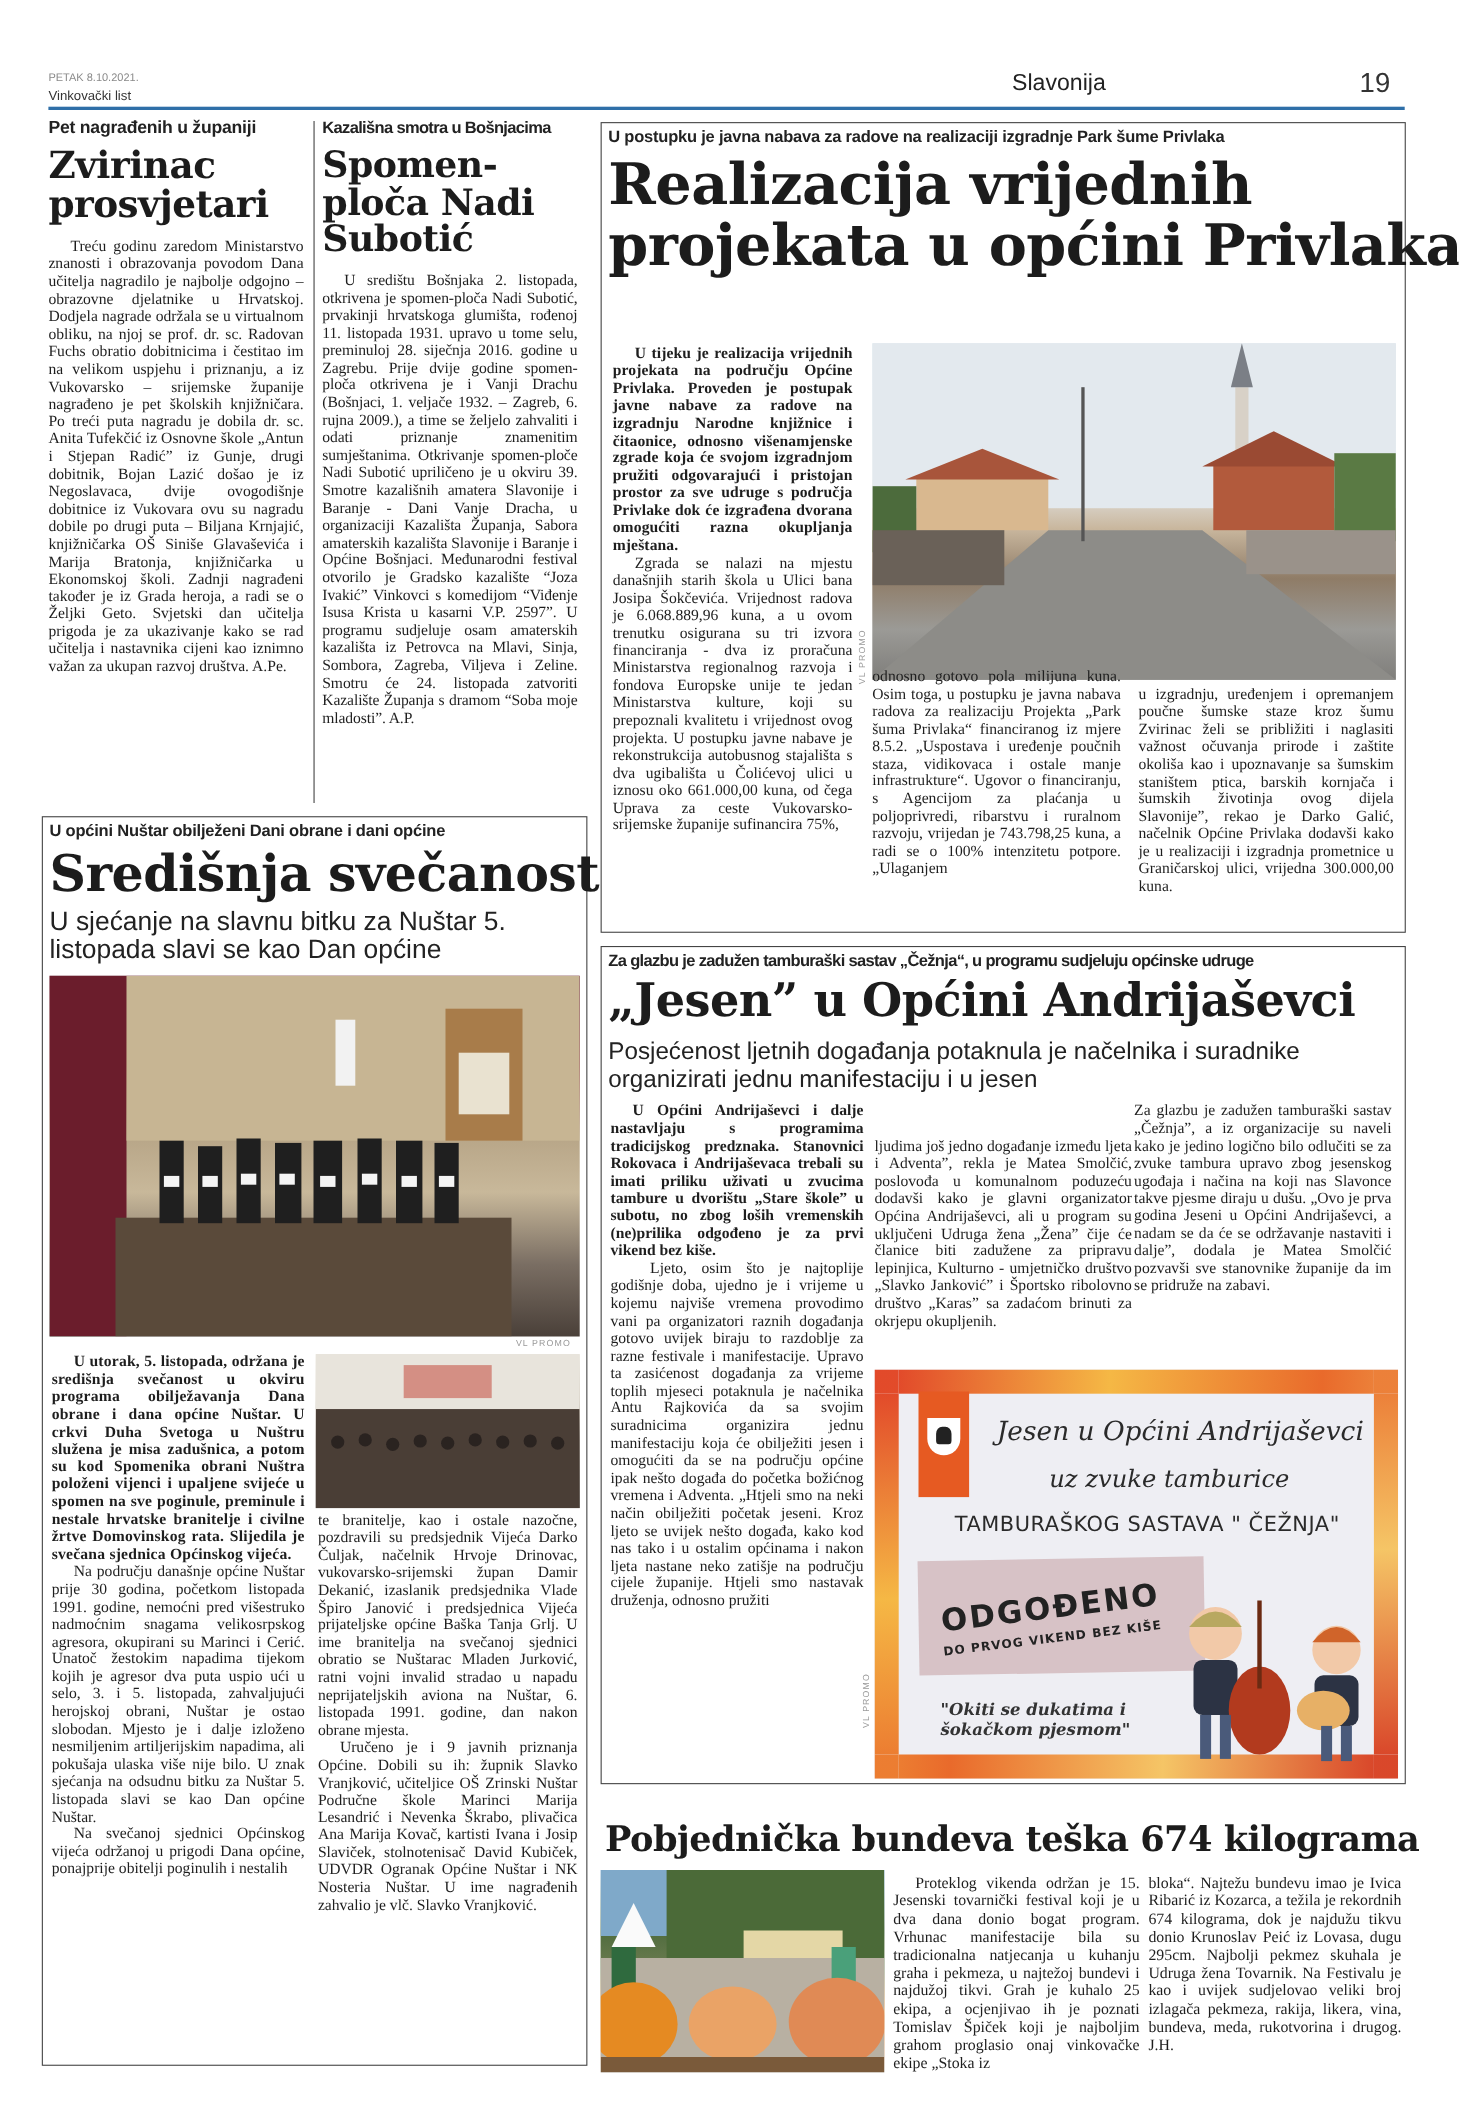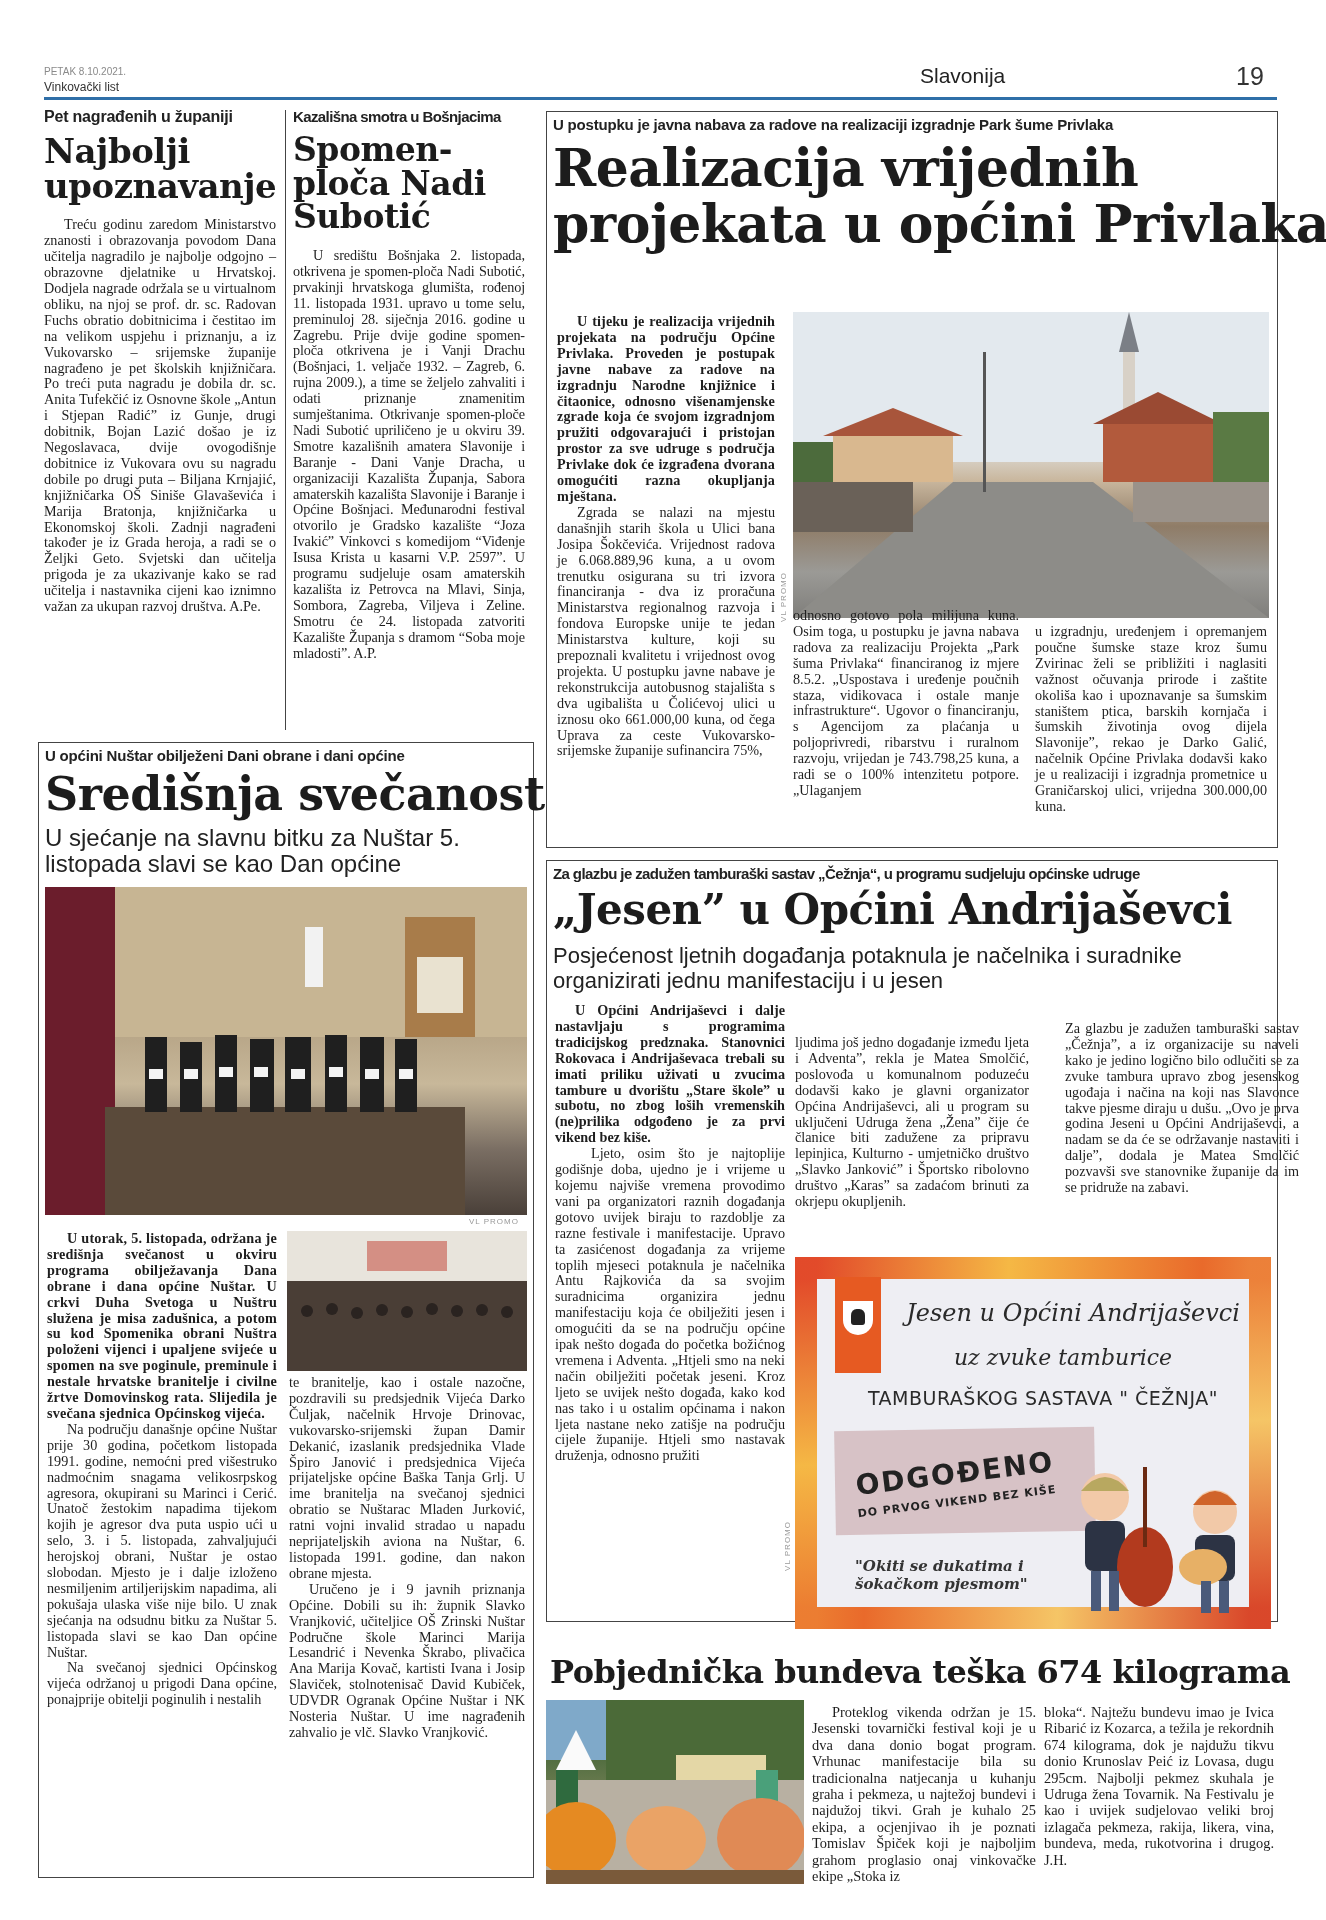--- a/index.html
+++ b/index.html
@@ -50,21 +50,21 @@
 <body>
 
 <div class="abs hdr-date sans">PETAK 8.10.2021.</div>
 <div class="abs hdr-paper sans">Vinkovački list</div>
 <div class="abs hdr-section sans">Slavonija</div>
 <div class="abs hdr-page sans">19</div>
 <div class="abs hdr-rule"></div>
 
 <section class="abs" style="left:44px; top:108px; width:232px; height:630px;">
   <div class="kicker" style="font-size:16px;">Pet nagrađenih u županiji</div>
-  <h1 class="headline" style="font-size:34px; margin-top:8px; width:200px;">Najbolji upoznavanje</h1>
+  <h1 class="headline" style="font-size:34px; margin-top:8px; width:200px;">Zvirinac prosvjetari</h1>
   <div class="body" style="margin-top:14px;">
     <p>Treću godinu zaredom Ministarstvo znanosti i obrazovanja povodom Dana učitelja nagradilo je najbolje odgojno – obrazovne djelatnike u Hrvatskoj. Dodjela nagrade održala se u virtualnom obliku, na njoj se prof. dr. sc. Radovan Fuchs obratio dobitnicima i čestitao im na velikom uspjehu i priznanju, a iz Vukovarsko – srijemske županije nagrađeno je pet školskih knjižničara. Po treći puta nagradu je dobila dr. sc. Anita Tufekčić iz Osnovne škole „Antun i Stjepan Radić” iz Gunje, drugi dobitnik, Bojan Lazić došao je iz Negoslavaca, dvije ovogodišnje dobitnice iz Vukovara ovu su nagradu dobile po drugi puta – Biljana Krnjajić, knjižničarka OŠ Siniše Glavaševića i Marija Bratonja, knjižničarka u Ekonomskoj školi. Zadnji nagrađeni također je iz Grada heroja, a radi se o Željki Geto. Svjetski dan učitelja prigoda je za ukazivanje kako se rad učitelja i nastavnika cijeni kao iznimno važan za ukupan razvoj društva. A.Pe.</p>
   </div>
 </section>
 <div class="abs vline" style="left:285px; top:110px; height:620px;"></div>
 
 <section class="abs" style="left:293px; top:108px; width:232px; height:630px;">
   <div class="kicker" style="font-size:15px; letter-spacing:-0.6px;">Kazališna smotra u Bošnjacima</div>
   <h1 class="headline" style="font-size:33px; margin-top:8px; width:232px;">Spomen-ploča Nadi Subotić</h1>
   <div class="body" style="margin-top:14px; letter-spacing:-0.1px;">
@@ -187,25 +187,25 @@
 
   <div class="abs body" style="left:8px; top:142px; width:230px;">
     <p class="lead">U Općini Andrijaševci i dalje nastavljaju s programima tradicijskog predznaka. Stanovnici Rokovaca i Andrijaševaca trebali su imati priliku uživati u zvucima tambure u dvorištu „Stare škole” u subotu, no zbog loših vremenskih (ne)prilika odgođeno je za prvi vikend bez kiše.</p>
     <p style="text-indent:36px;">Ljeto, osim što je najtoplije godišnje doba, ujedno je i vrijeme u kojemu najviše vremena provodimo vani pa organizatori raznih događanja gotovo uvijek biraju to razdoblje za razne festivale i manifestacije. Upravo ta zasićenost događanja za vrijeme toplih mjeseci potaknula je načelnika Antu Rajkovića da sa svojim suradnicima organizira jednu manifestaciju koja će obilježiti jesen i omogućiti da se na području općine ipak nešto događa do početka božićnog vremena i Adventa. „Htjeli smo na neki način obilježiti početak jeseni. Kroz ljeto se uvijek nešto događa, kako kod nas tako i u ostalim općinama i nakon ljeta nastane neko zatišje na području cijele županije. Htjeli smo nastavak druženja, odnosno pružiti</p>
   </div>
   <div class="abs promo vert" style="left:236px; top:660px;">VL PROMO</div>
 
   <div class="abs body" style="left:248px; top:142px; width:234px;margin-top:32px;">
     <p style="text-indent:0;">ljudima još jedno događanje između ljeta i Adventa”, rekla je Matea Smolčić, poslovođa u komunalnom poduzeću dodavši kako je glavni organizator Općina Andrijaševci, ali u program su uključeni Udruga žena „Žena” čije će članice biti zadužene za pripravu lepinjica, Kulturno - umjetničko društvo „Slavko Janković” i Športsko ribolovno društvo „Karas” sa zadaćom brinuti za okrjepu okupljenih.</p>
   </div>
-  <div class="abs body" style="left:518px; top:142px; width:234px;margin-top:18px;">
+  <div class="abs body" style="left:484px; top:142px; width:234px;">
     <p style="text-indent:0;">Za glazbu je zadužen tamburaški sastav „Čežnja”, a iz organizacije su naveli kako je jedino logično bilo odlučiti se za zvuke tambura upravo zbog jesenskog ugođaja i načina na koji nas Slavonce takve pjesme diraju u dušu. „Ovo je prva godina Jeseni u Općini Andrijaševci, a nadam se da će se održavanje nastaviti i dalje”, dodala je Matea Smolčić pozvavši sve stanovnike županije da im se pridruže na zabavi.</p>
   </div>
 
-  <div class="abs poster" style="left:248px; top:396px; width:476px; height:372px;">
+  <div class="abs poster" style="left:248px; top:384px; width:476px; height:372px;">
     <div class="poster-border"></div>
     <div class="poster-crest">
         <div class="shield"></div>
       </div>
     <div class="poster-title" style="top:42px; padding-left:80px; font-size:24px;">Jesen u Općini Andrijaševci</div>
     <div class="poster-title" style="top:88px; padding-left:60px; font-size:22px;">uz zvuke tamburice</div>
     <div class="poster-title" style="top:130px; font-style:normal; font-family:'DejaVu Sans', sans-serif; font-size:19px; letter-spacing:0.5px; padding-left:20px;">TAMBURAŠKOG SASTAVA " ČEŽNJA"</div>
     <div class="poster-band"></div>
     <div class="poster-odg" style="left:60px; top:200px; font-size:28px; letter-spacing:2px;">ODGOĐENO</div>
     <div class="poster-odg" style="left:62px; top:238px; font-size:11px; letter-spacing:1px;">DO PRVOG VIKEND BEZ KIŠE</div>

